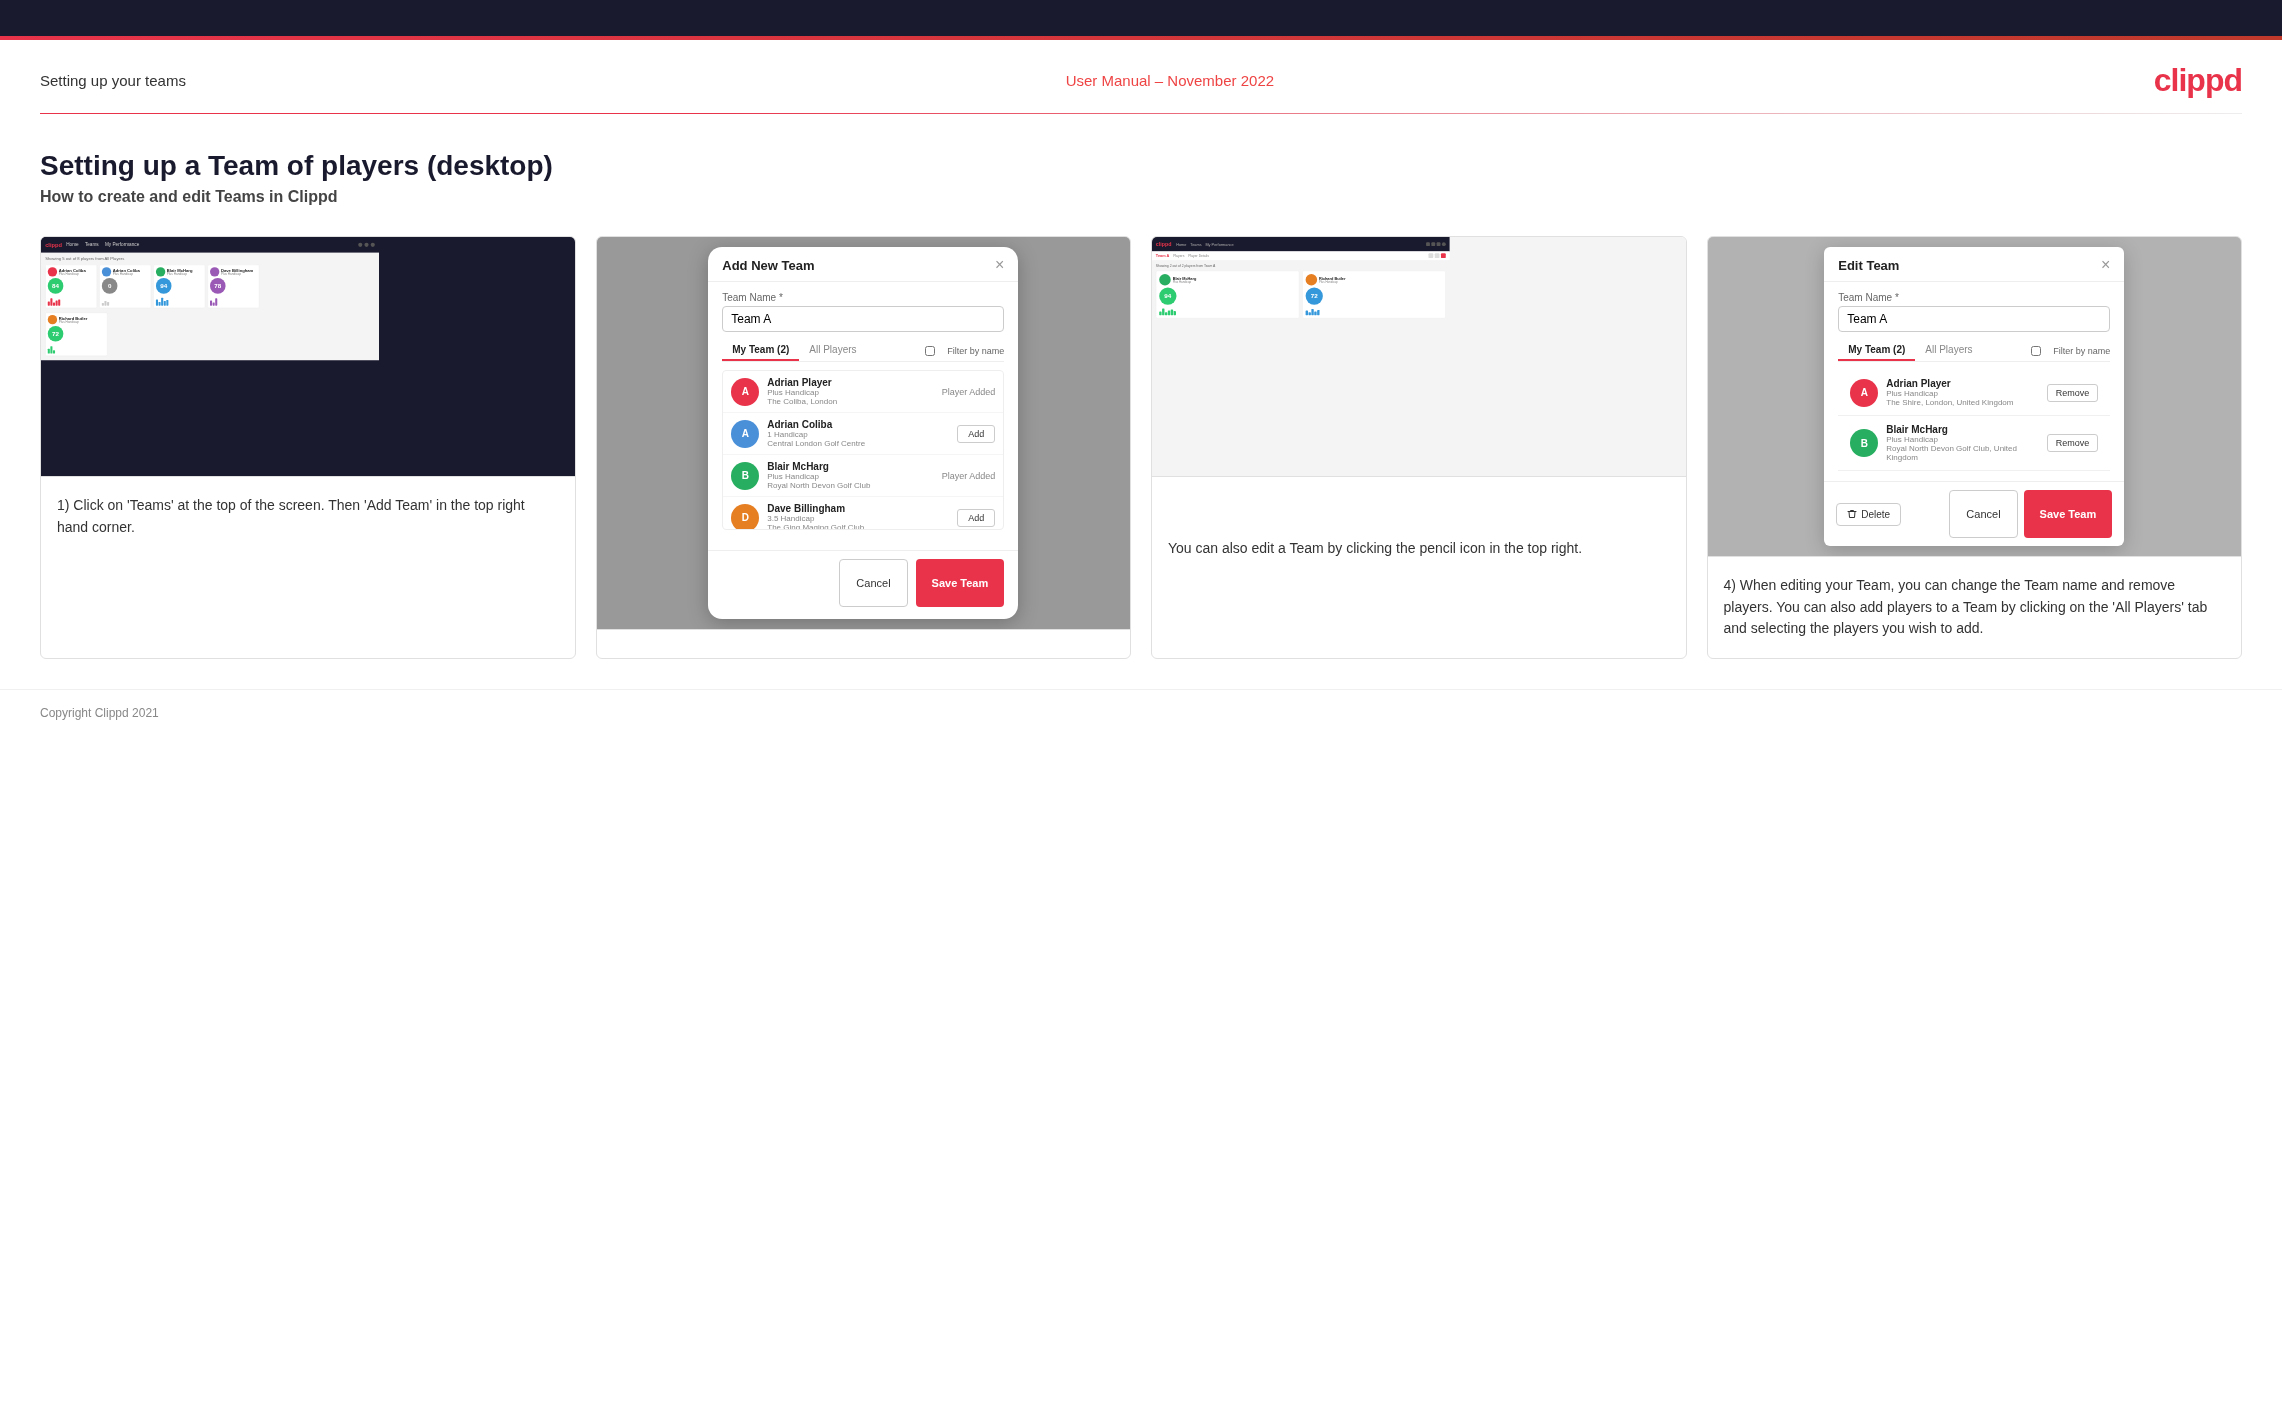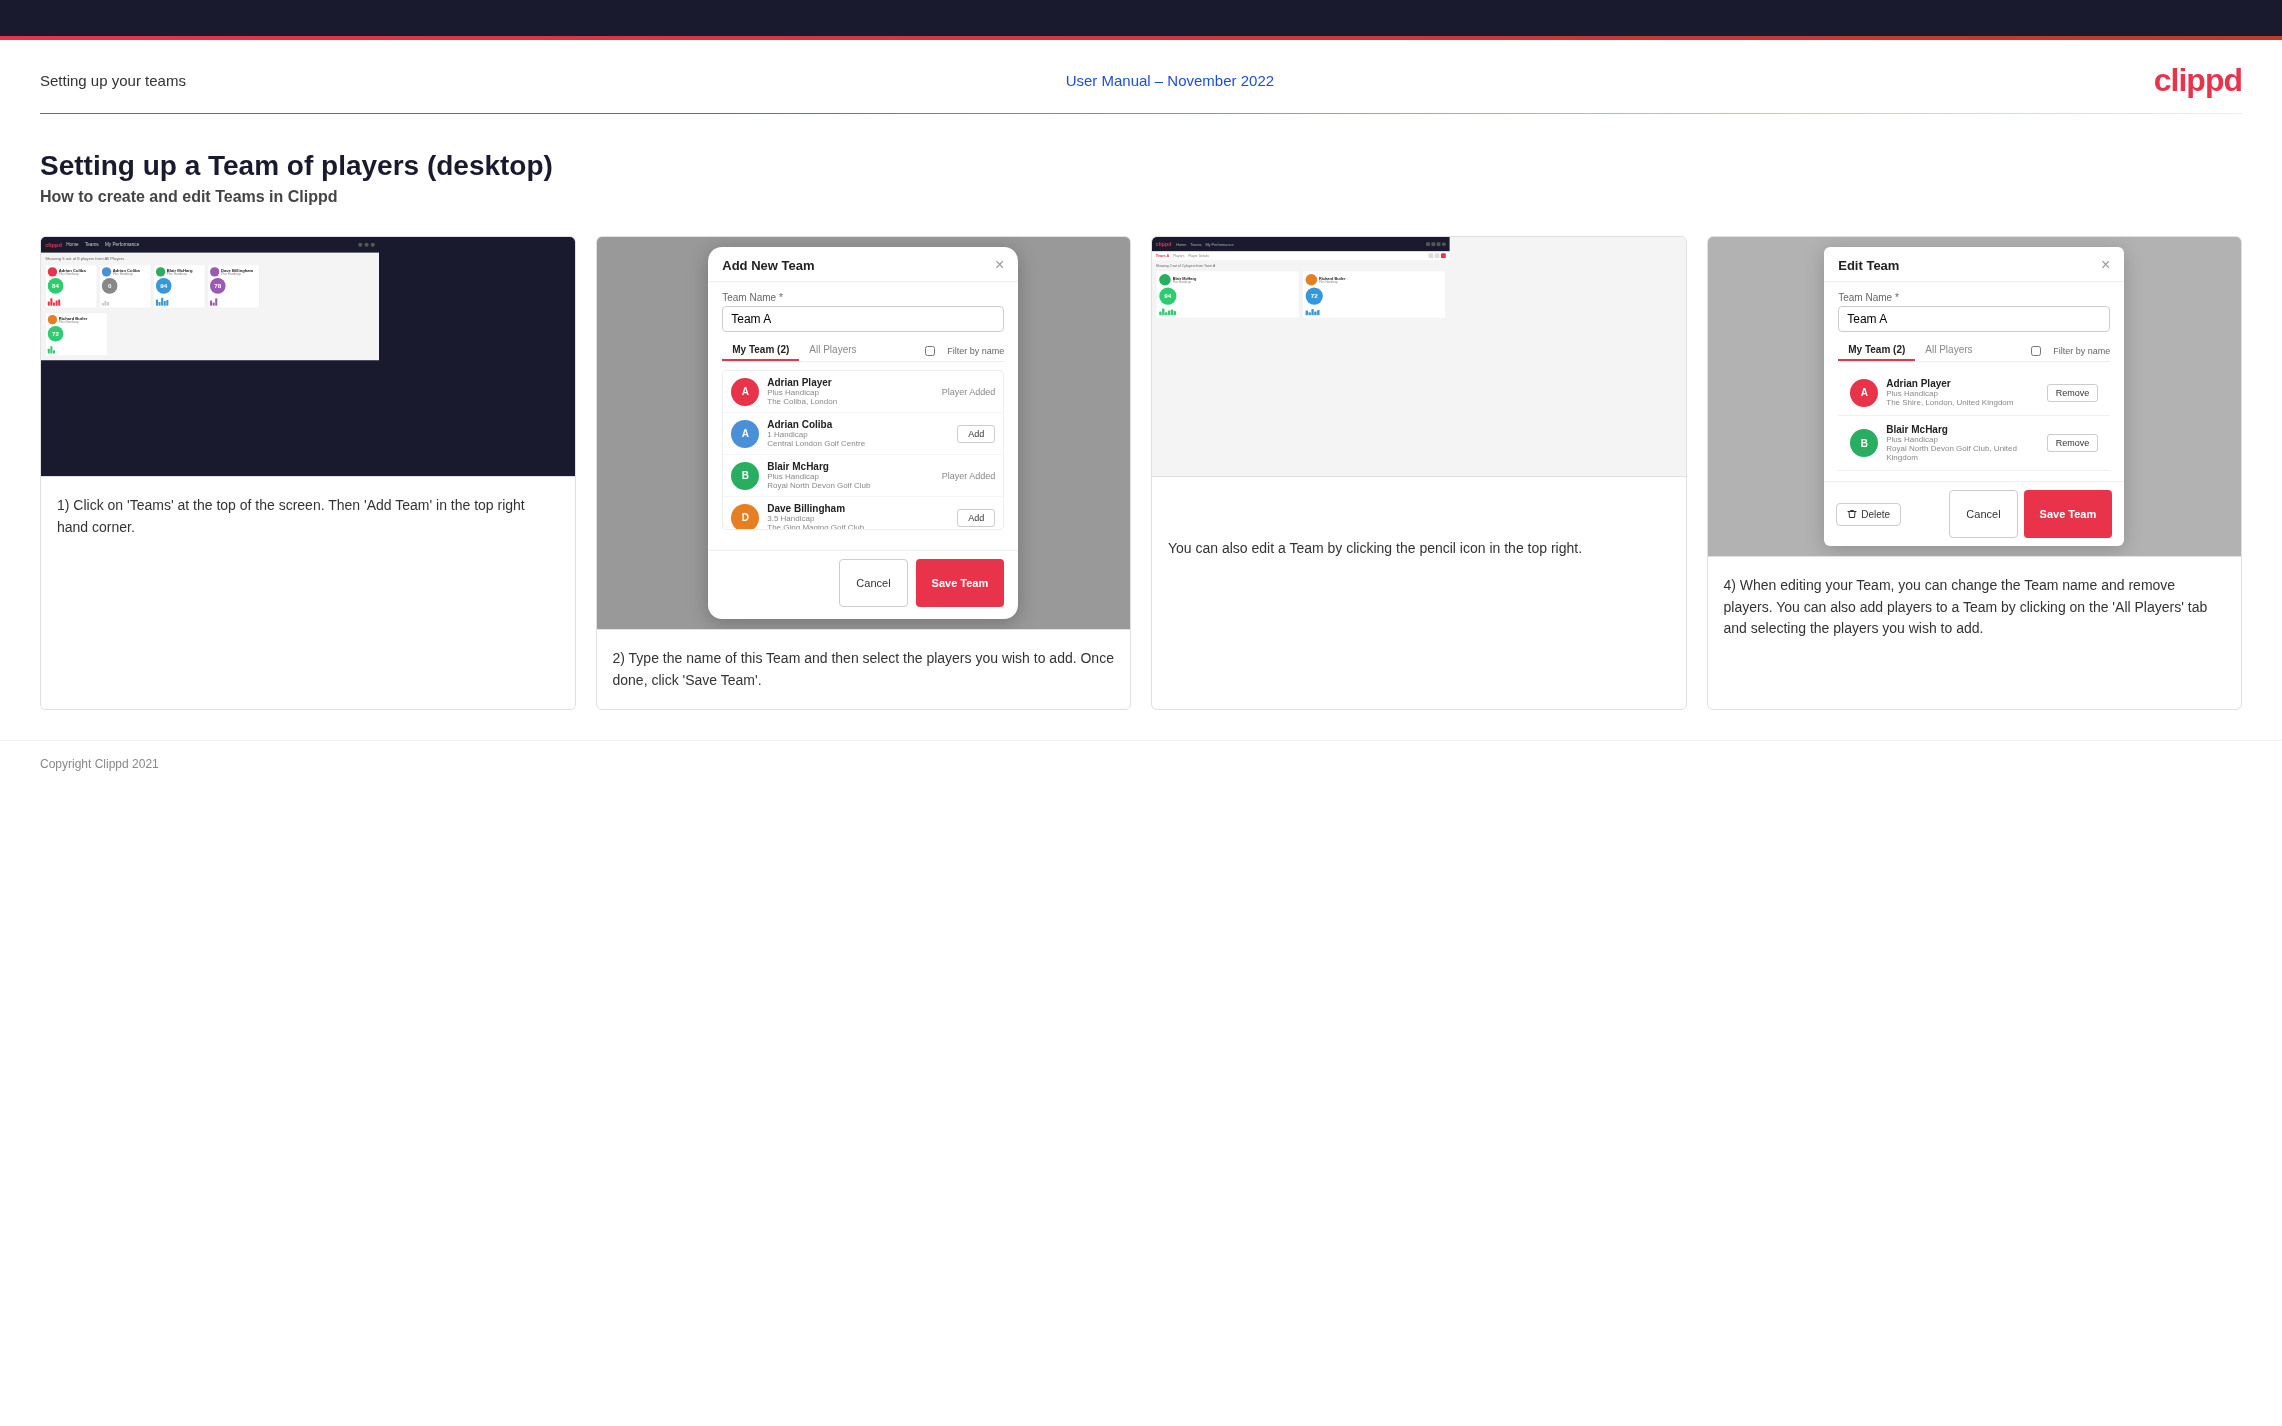--- a/index.html
+++ b/index.html
@@ -28,21 +28,21 @@
       align-items: center;
       justify-content: space-between;
       padding: 22px 40px 14px 40px;
     }
     .header-left {
       font-size: 15px;
       color: #333;
     }
     .header-center {
       font-size: 15px;
-      color: #1d4ed8;
+      color: #ef4444;
     }
     .logo {
       font-size: 32px;
       font-weight: 700;
       color: #e8334a;
       letter-spacing: -1px;
     }
 
     
     .header-divider {
@@ -605,21 +605,20 @@
               <button class="btn-add">Add</button>
             </div>
           </div>
         </div>
         <div class="modal-footer">
           <button class="btn-cancel">Cancel</button>
           <button class="btn-save">Save Team</button>
         </div>
       </div>
     </div>
-    <div class="card-text">2) Type the name of this Team and then select the players you wish to add.  Once done, click 'Save Team'.</div>
   </div>
 
   <div class="card">
     <div class="screenshot-area ss3">
       <div class="ss3-inner">
 
         <div class="ss3-topbar">
           <span class="ss3-topbar-logo">clippd</span>
           <div class="ss3-topbar-nav">
             <span>Home</span>

